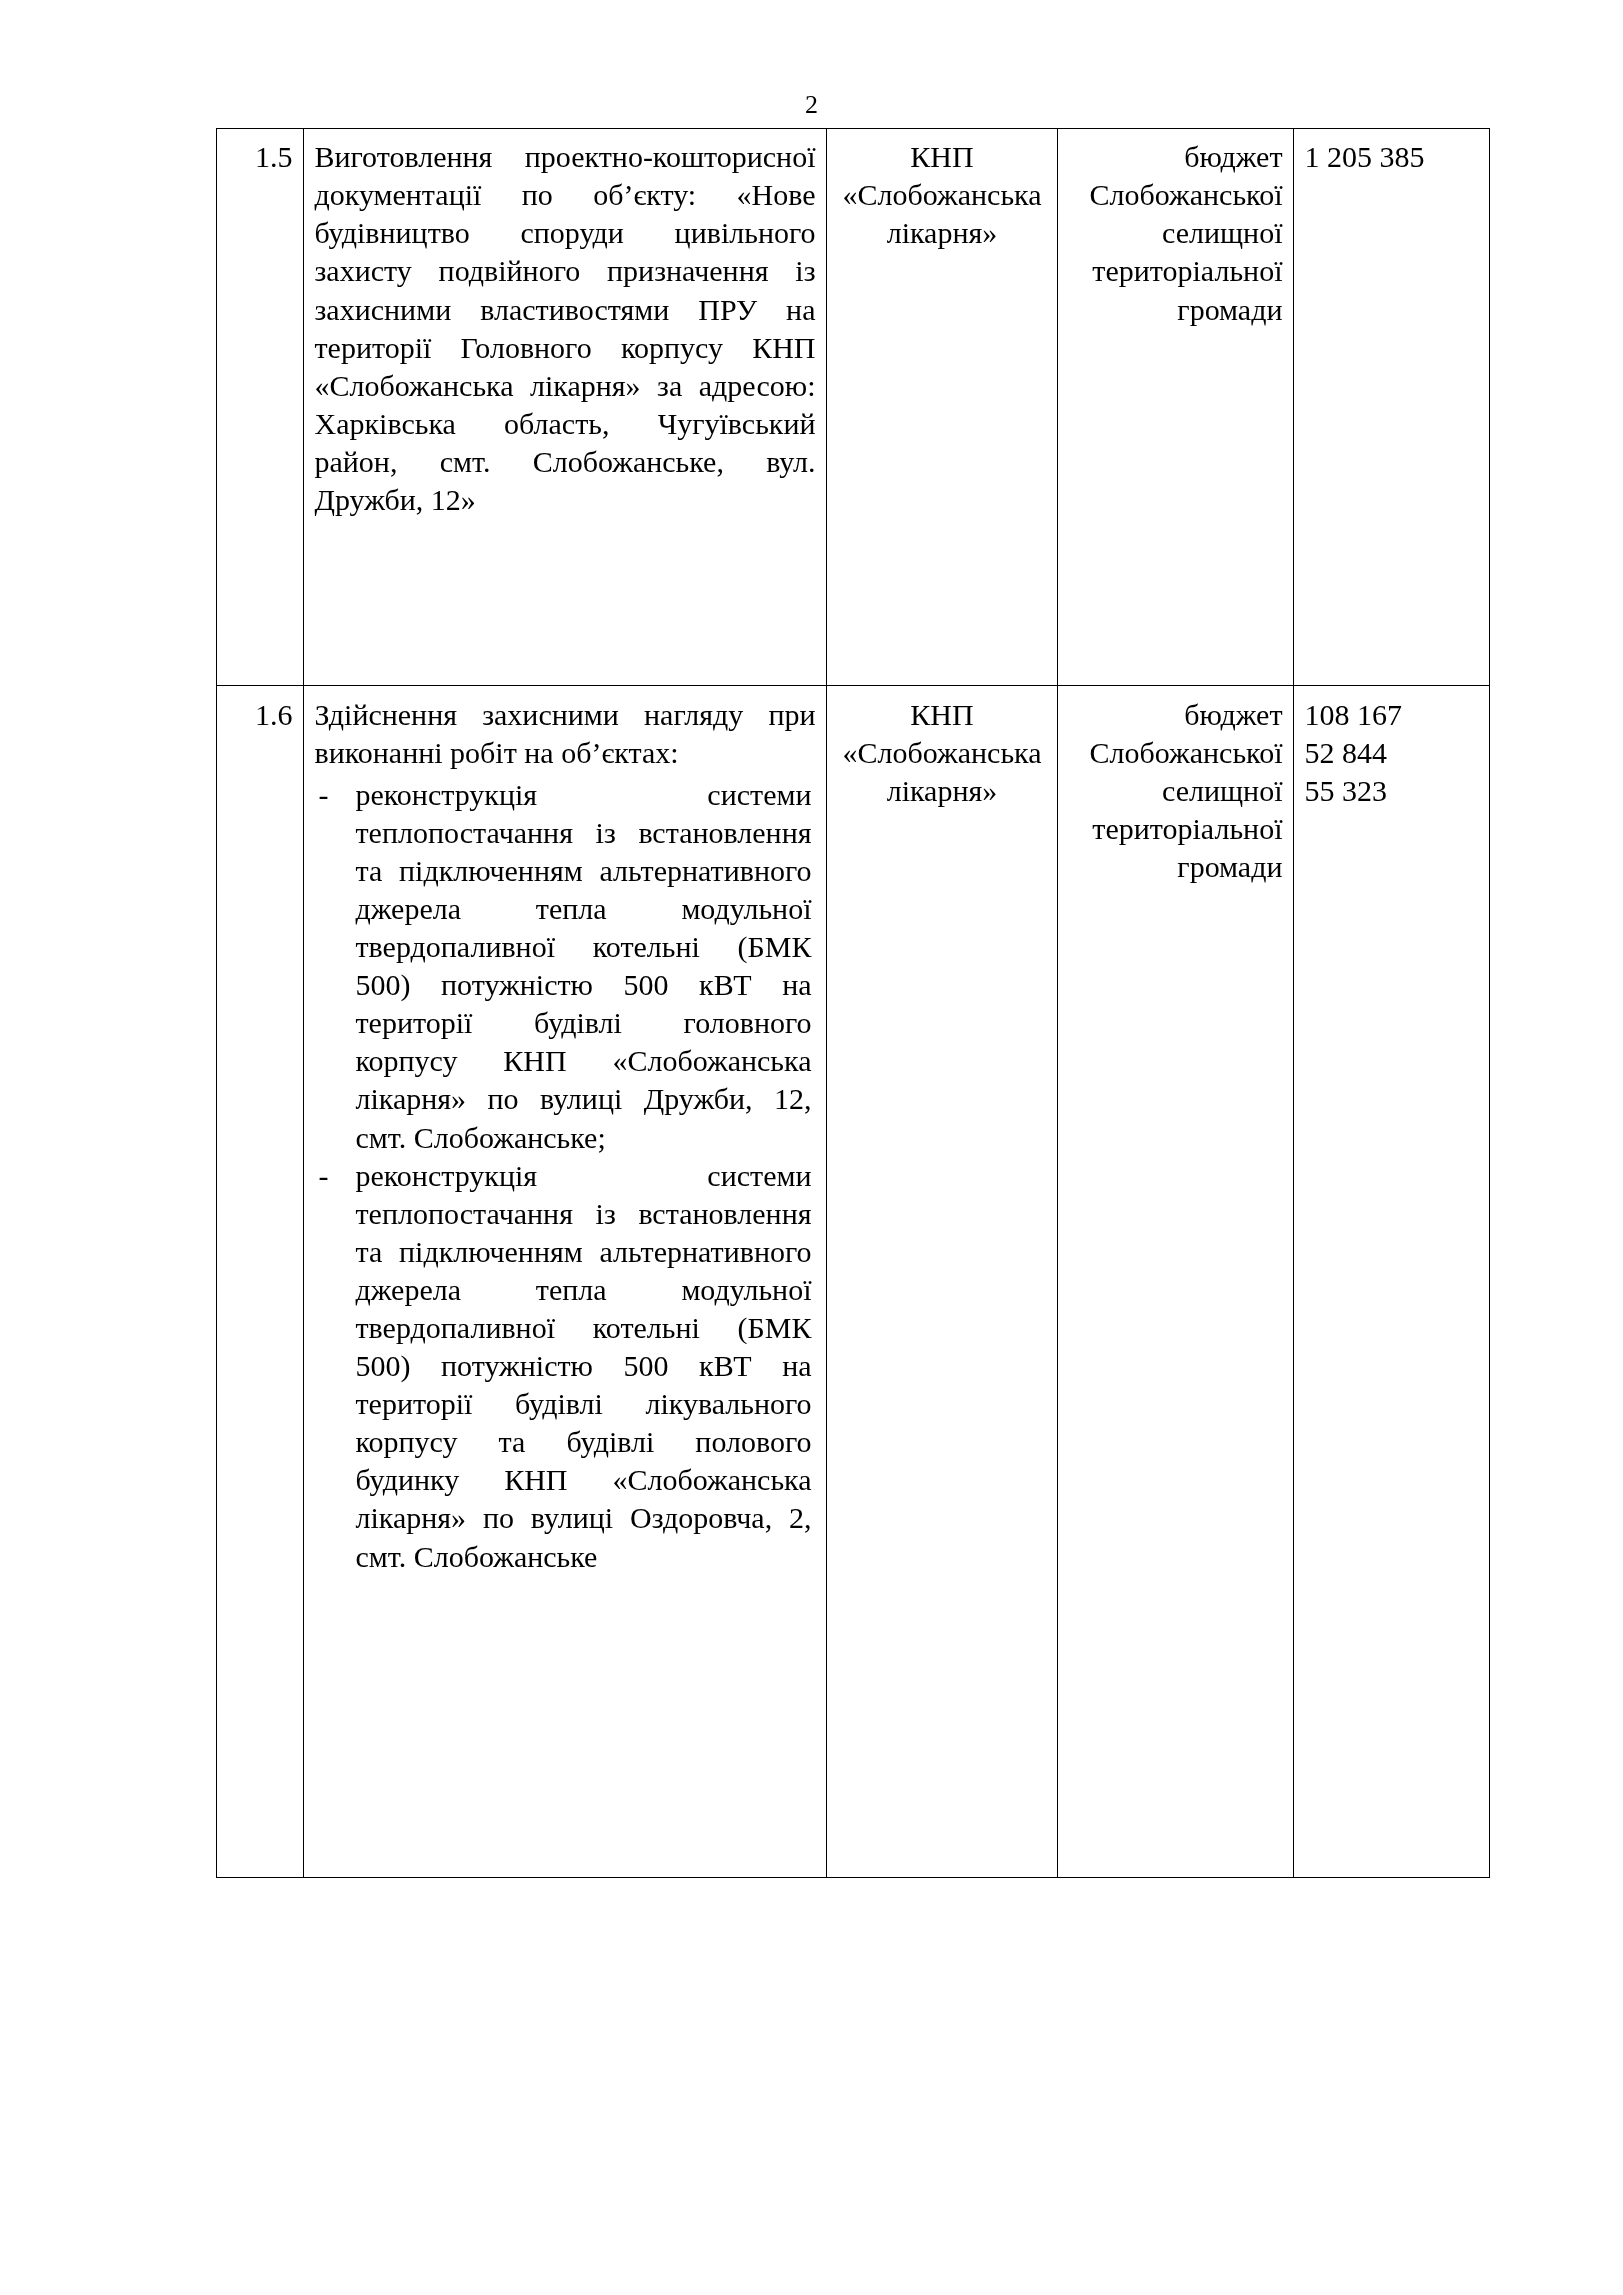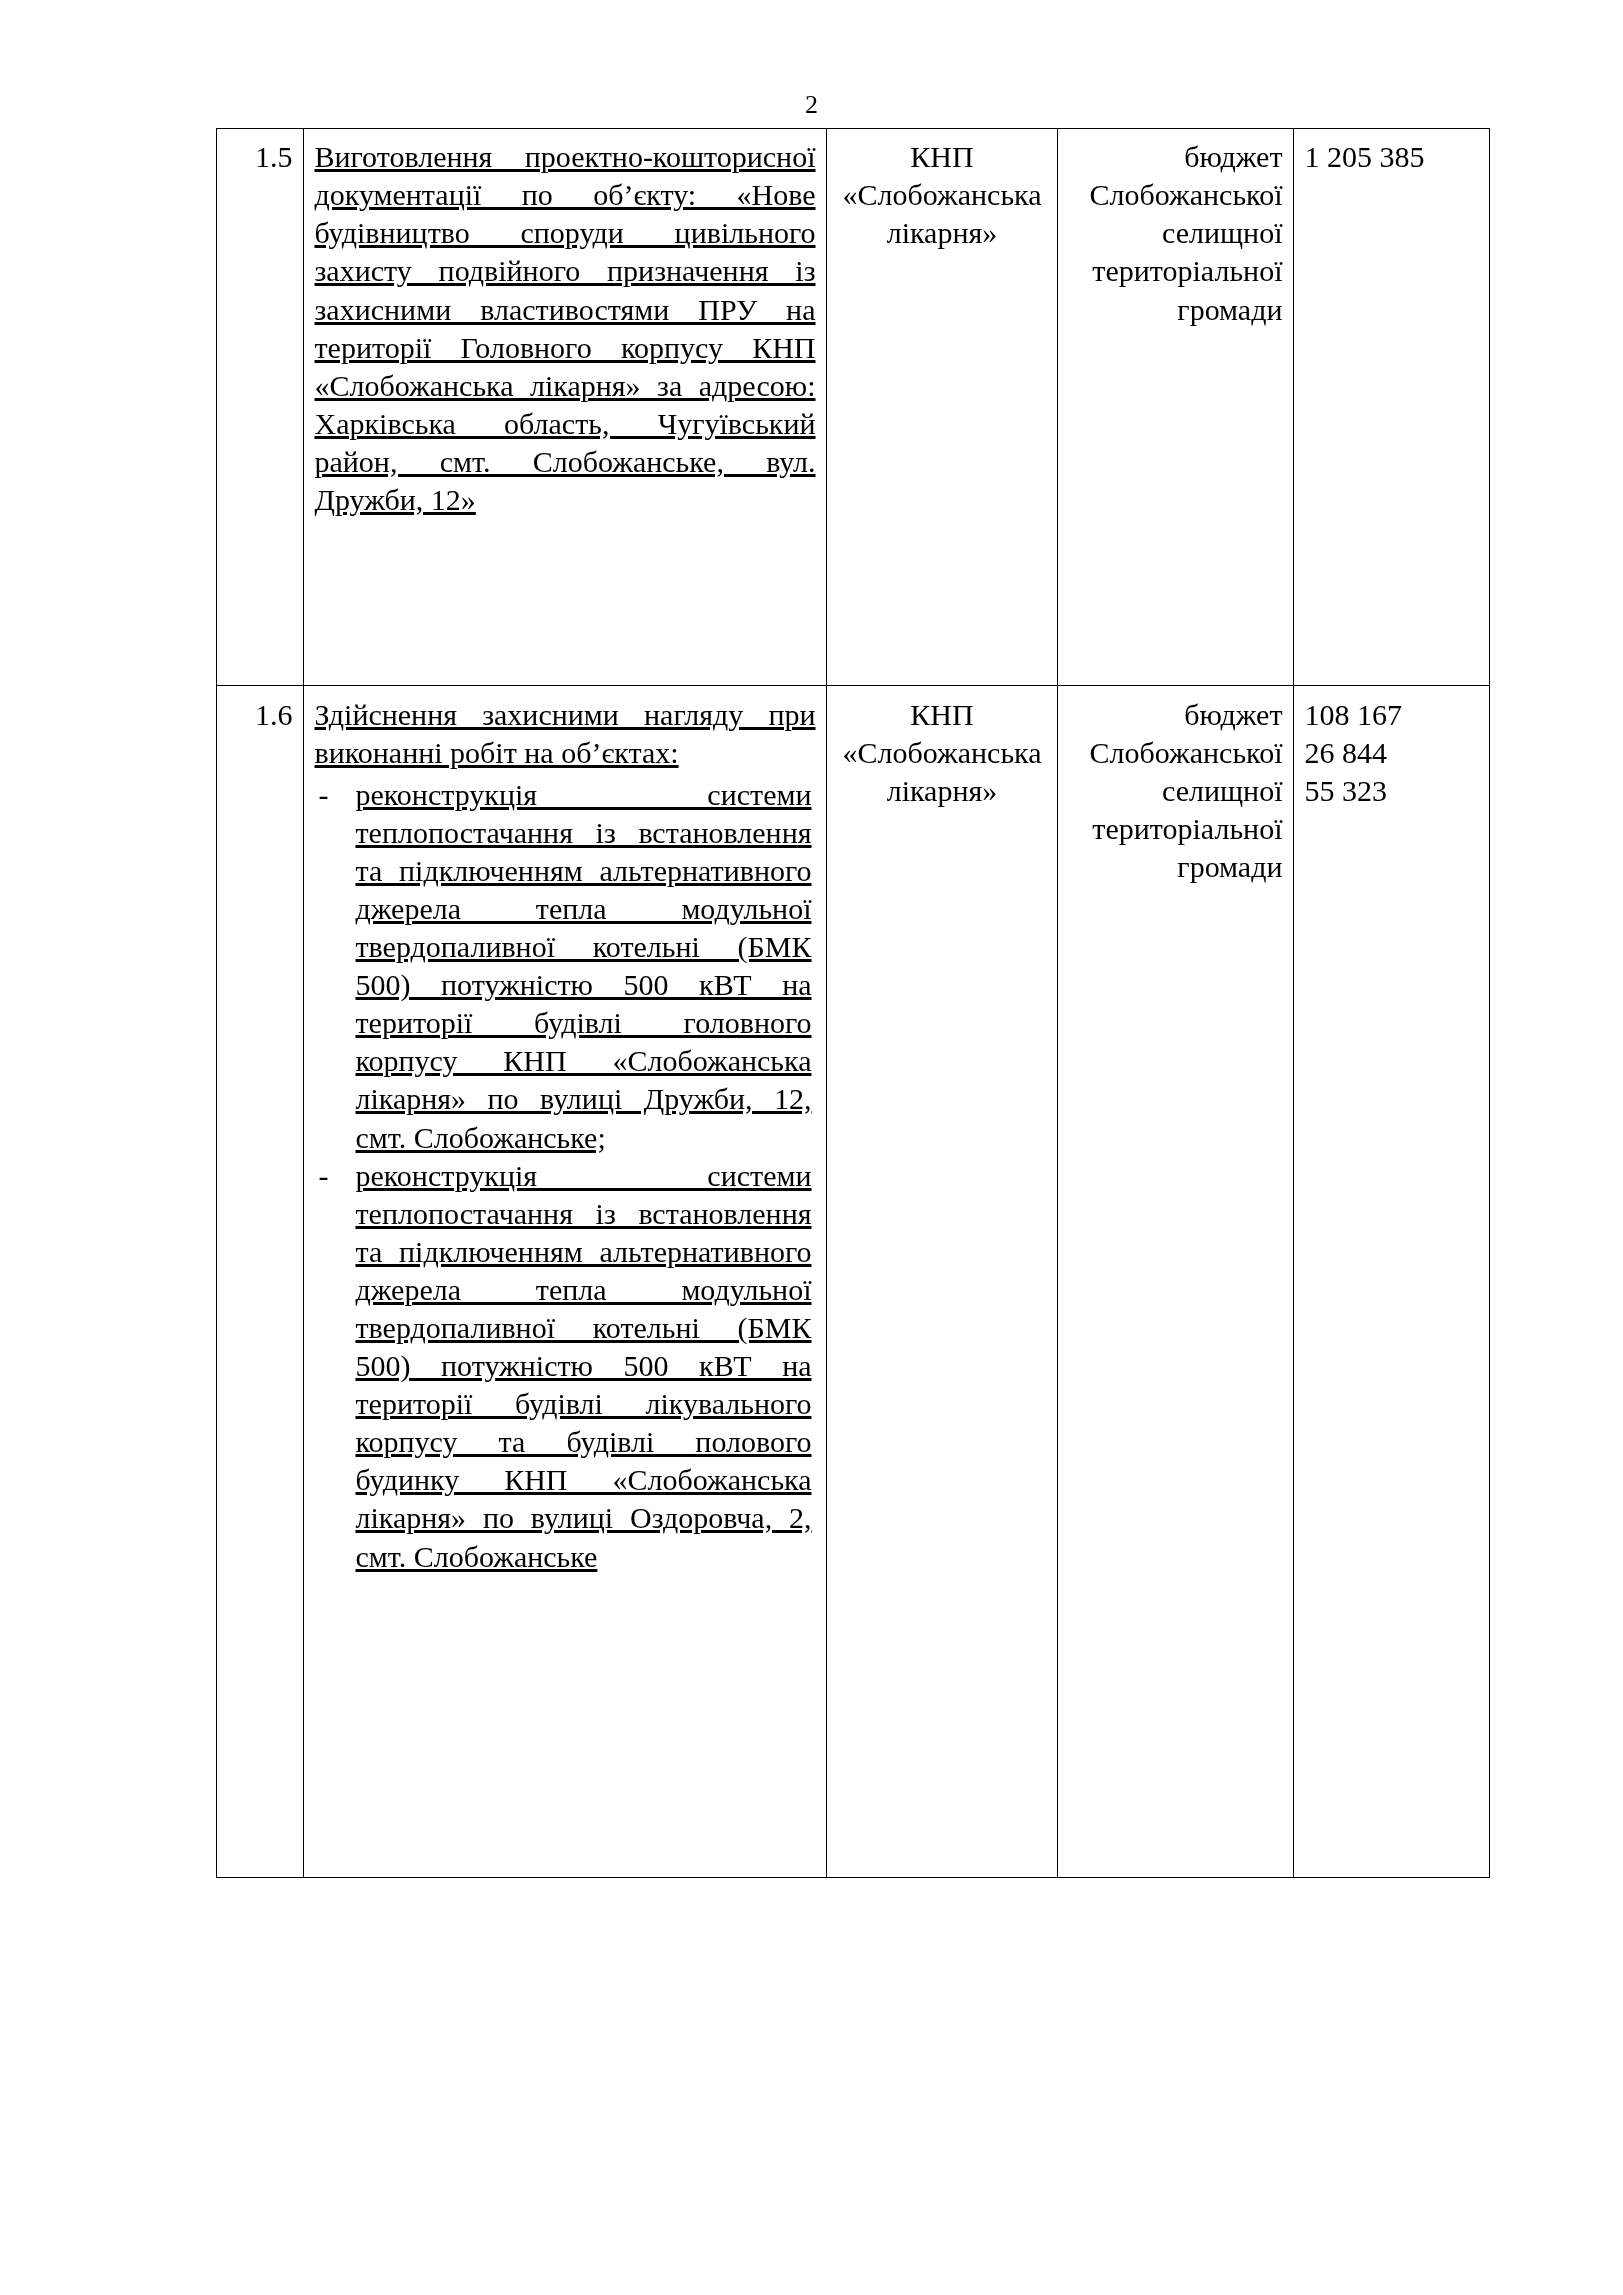--- a/index.html
+++ b/index.html
@@ -52,21 +52,20 @@
 
   td.num {
     text-align: right;
     padding-right: 15.7px;
     white-space: nowrap;
   }
   td.desc {
     text-align: justify;
     text-justify: inter-word;
     hyphens: none;
-    text-decoration: underline;
   }
   td.org {
     text-align: center;
     margin-left: 25px;
   }
   td.budget {
     text-align: right;
   }
   td.sum {
     text-align: left;
@@ -146,21 +145,21 @@
             <li>реконструкція системи теплопостачання із встановлення та підключенням альтернативного джерела тепла модульної твердопаливної котельні (БМК 500) потужністю 500 кВТ на території будівлі головного корпусу КНП «Слобожанська лікарня» по вулиці Дружби, 12, смт. Слобожанське;</li>
             <li>реконструкція системи теплопостачання із встановлення та підключенням альтернативного джерела тепла модульної твердопаливної котельні (БМК 500) потужністю 500 кВТ на території будівлі лікувального корпусу та будівлі полового будинку КНП «Слобожанська лікарня» по вулиці Оздоровча, 2, смт. Слобожанське</li>
           </ul>
           <span class="row-tall-spacer-2"></span>
         </td>
         <td class="org">КНП «Слобожанська лікарня»</td>
         <td class="budget">бюджет Слобожанської селищної територіальної громади</td>
         <td class="sum">
           <span class="sum-block">108 167</span>
           <span class="sum-gap-1"></span>
-          <span class="sum-block">26 844</span>
+          <span class="sum-block">52 844</span>
           <span class="sum-gap-2"></span>
           <span class="sum-block">55 323</span>
         </td>
       </tr>
     </tbody>
   </table>
 
 </div>
 
 

